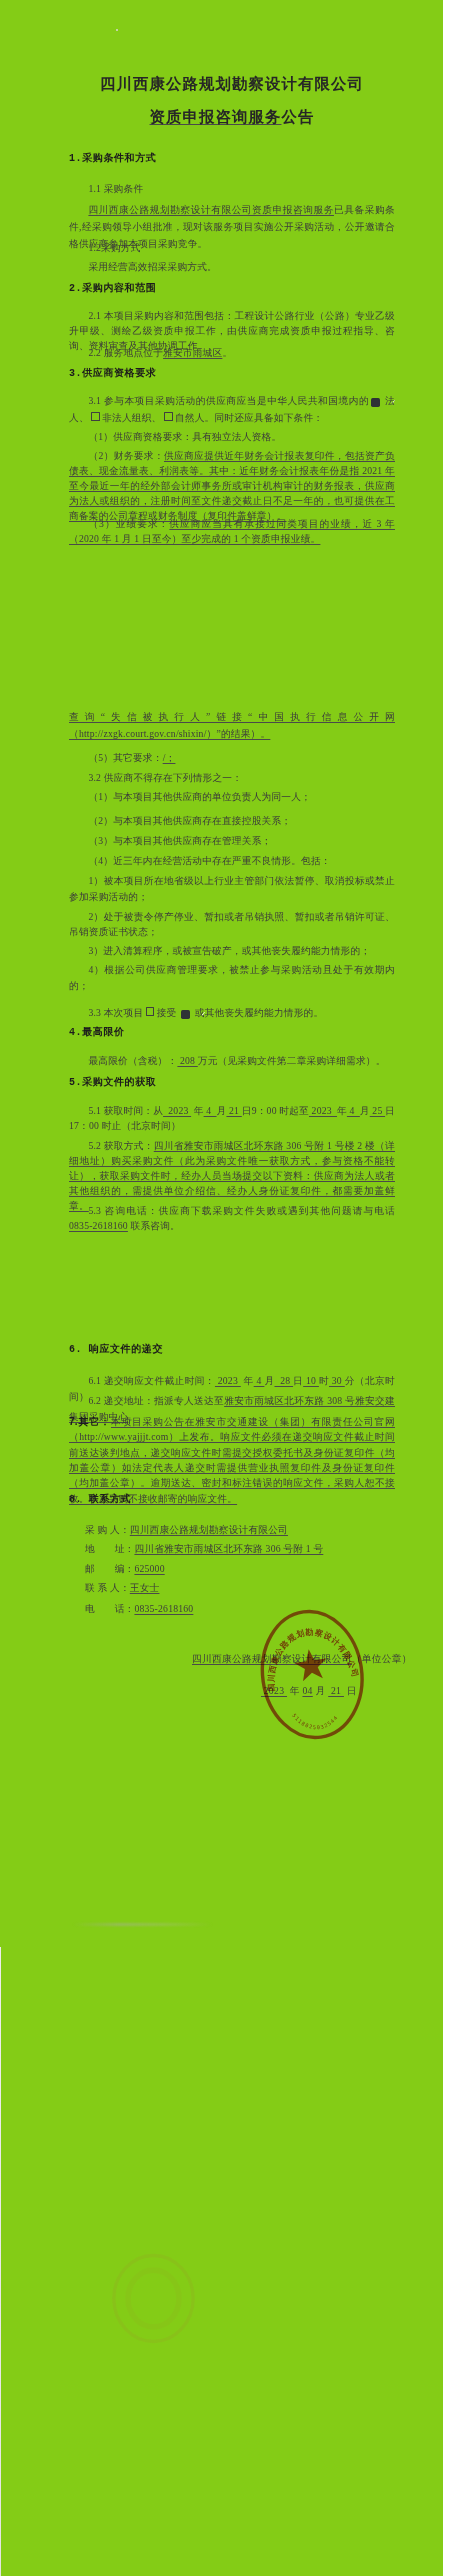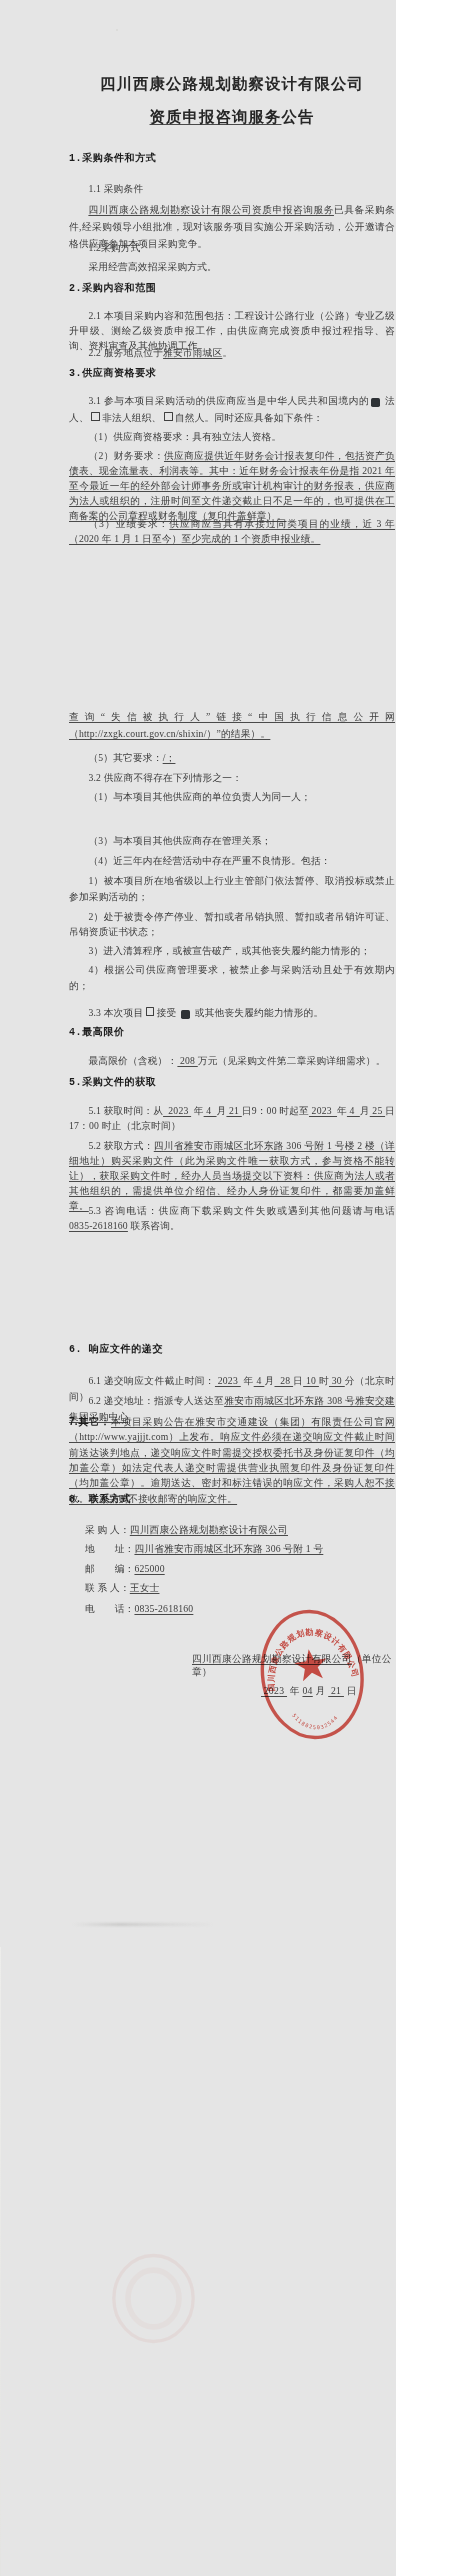--- a/index.html
+++ b/index.html
@@ -1,16 +1,16 @@
 <!DOCTYPE html>
 <html style="font-size:9px"><head>
 <meta charset="utf-8">
 <style>
   html,body{margin:0;padding:0;background:#ffffff;}
-  .doc{position:relative;width:396px;height:2576px;background:#e5e5e5;overflow:hidden;
+  .doc{position:relative;width:443px;height:2576px;background:#84cc16;overflow:hidden;
        font-family:"Liberation Serif","DejaVu Serif",serif;color:#3b3b3b;}
   .abs{position:absolute;}
   .para{left:69px;width:326px;font-size:9.7px;line-height:16px;text-align:justify;
         text-indent:2em;letter-spacing:0.2px;}
   .ni{text-indent:0;}
   .tight{line-height:15px;}
   .loose{line-height:17px;}
   .title{left:69px;width:326px;text-align:center;text-indent:0;
          font-weight:700;font-size:15.4px;color:#262626;letter-spacing:1.1px;line-height:21.6px;}
   .hd{left:69px;width:326px;font-family:Liberation Mono, monospace;
@@ -53,20 +53,21 @@
   <h2 class="abs hd" style="top:358px">3.供应商资格要求</h2>
   <p class="abs para loose" style="top:382px"><span class="">3.1 参与本项目采购活动的供应商应当是中华人民共和国境内的</span><span class="cb cbc">✓</span><span class=""> 法人、</span><span class="cb cbu"></span><span class="">非法人组织、</span><span class="cb cbu"></span><span class="">自然人。同时还应具备如下条件：</span></p>
   <p class="abs para" style="top:419px">（1）供应商资格要求：具有独立法人资格。</p>
   <p class="abs para tight" style="top:438px"><span class="">（2）财务要求：</span><span class="u">供应商应提供近年财务会计报表复印件，包括资产负债表、现金流量表、利润表等。其中：近年财务会计报表年份是指 2021 年至今最近一年的经外部会计师事务所或审计机构审计的财务报表，供应商为法人或组织的，注册时间至文件递交截止日不足一年的，也可提供在工商备案的公司章程或财务制度（复印件盖鲜章）。</span></p>
   <p class="abs para tight" style="top:506px"><span class="">（3）业绩要求：</span><span class="u">供应商应当具有承接过同类项目的业绩，近 3 年（2020 年 1 月 1 日至今）至少完成的 1 个资质申报业绩。</span></p>
 
   <p class="abs para loose ni" style="top:698px"><span class="u">查询“失信被执行人”链接“中国执行信息公开网（http://zxgk.court.gov.cn/shixin/）”的结果）。</span></p>
   <p class="abs para" style="top:740px"><span class="">（5）其它要求：</span><span class="u">/；</span></p>
   <p class="abs para" style="top:760px">3.2 供应商不得存在下列情形之一：</p>
   <p class="abs para" style="top:779px">（1）与本项目其他供应商的单位负责人为同一人；</p>
+  <p class="abs para" style="top:803px">（2）与本项目其他供应商存在直接控股关系；</p>
   <p class="abs para" style="top:823px">（3）与本项目其他供应商存在管理关系；</p>
   <p class="abs para" style="top:843px">（4）近三年内在经营活动中存在严重不良情形。包括：</p>
   <p class="abs para" style="top:863px">1）被本项目所在地省级以上行业主管部门依法暂停、取消投标或禁止参加采购活动的；</p>
   <p class="abs para tight" style="top:899px">2）处于被责令停产停业、暂扣或者吊销执照、暂扣或者吊销许可证、吊销资质证书状态；</p>
   <p class="abs para" style="top:933px">3）进入清算程序，或被宣告破产，或其他丧失履约能力情形的；</p>
   <p class="abs para" style="top:952px">4）根据公司供应商管理要求，被禁止参与采购活动且处于有效期内的；</p>
   <p class="abs para" style="top:995px"><span class="">3.3 本次项目</span><span class="cb cbu"></span><span class="">接受 </span><span class="cb cbc">✓</span><span class=""> 或其他丧失履约能力情形的。</span></p>
 
   <h2 class="abs hd" style="top:1017px">4.最高限价</h2>
   <p class="abs para" style="top:1043px"><span class="">最高限价（含税）：</span><span class="u">&nbsp;208&nbsp;</span><span class="">万元（见采购文件第二章采购详细需求）。</span></p>

